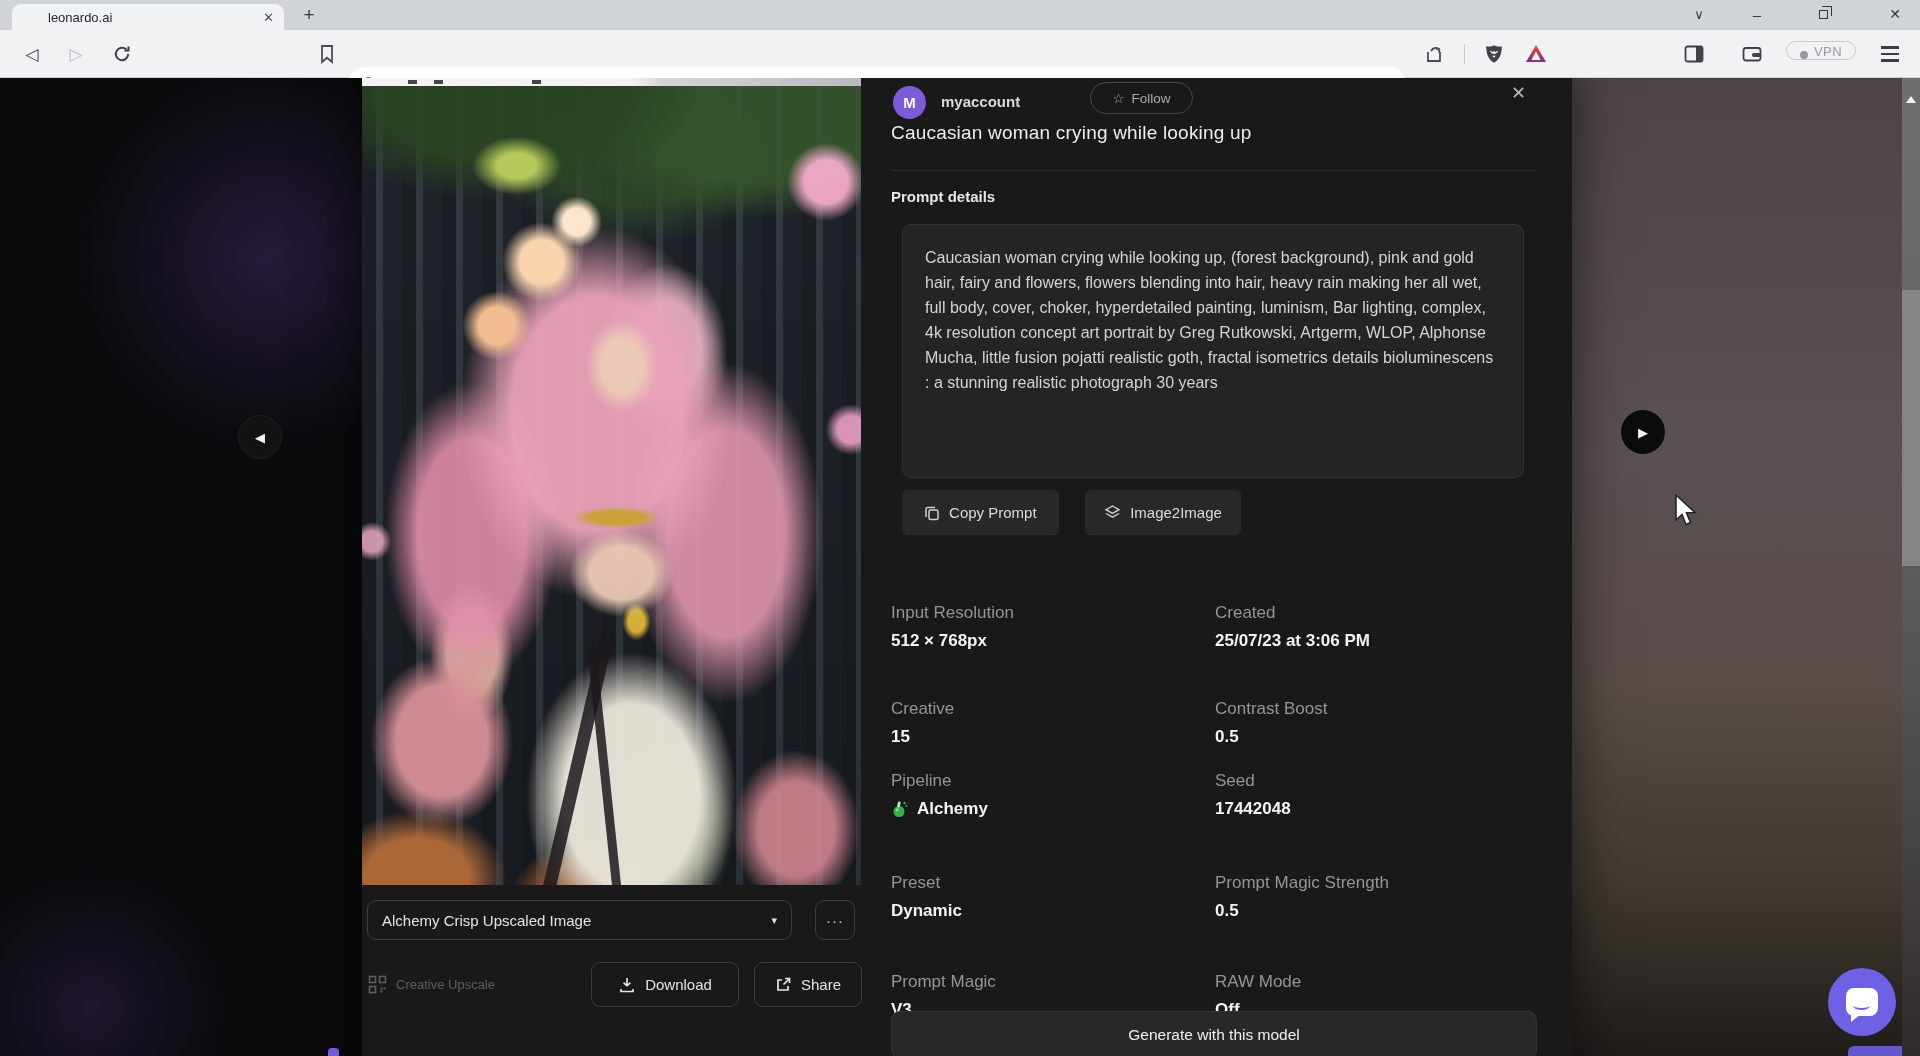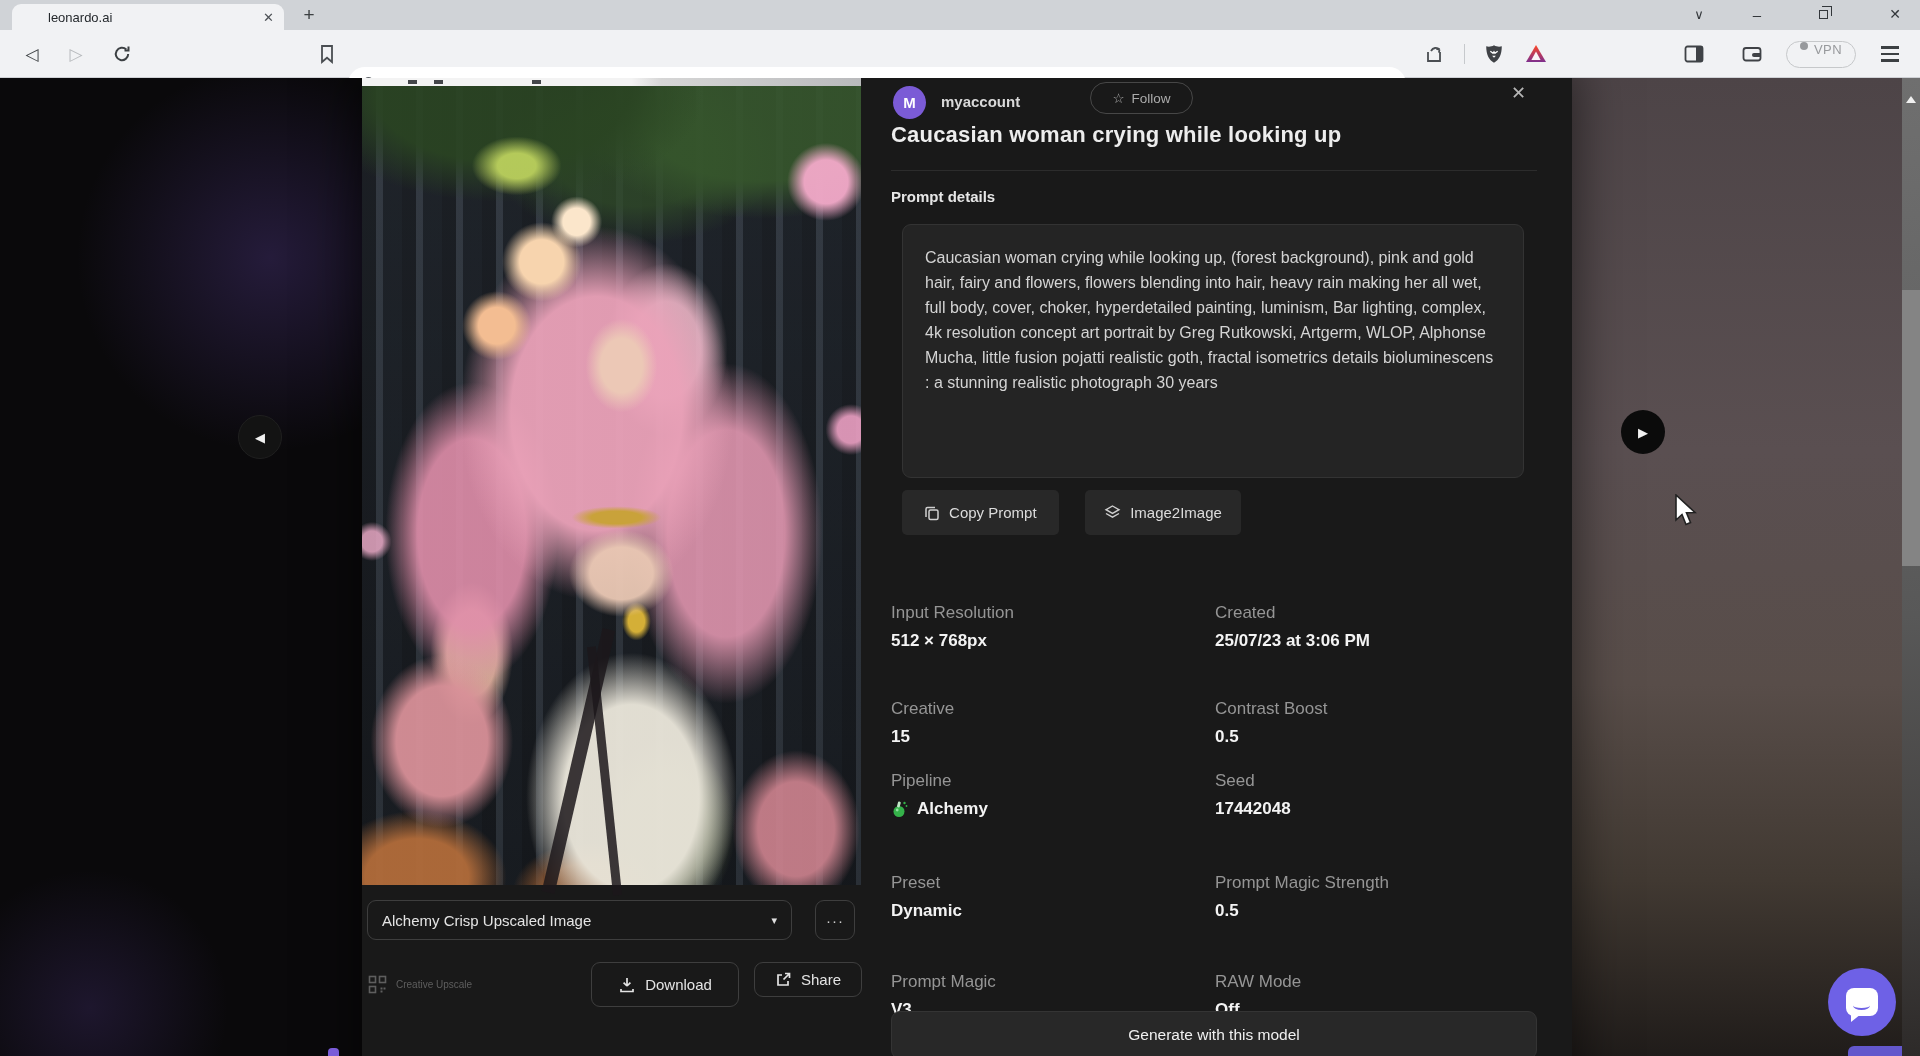--- a/index.html
+++ b/index.html
@@ -35,22 +35,22 @@
   #bookmark-ic { left:310px; width:34px; }
   #urlbar { position:absolute; left:348px; top:37px; width:1058px; height:34px; background:#ffffff;
             border-radius:17px; display:flex; align-items:center; padding-left:14px; }
   #url-text { font-size:14.5px; color:#3c4043; margin-left:10px; }
   #share-ic { left:1416px; width:36px; }
   #tb-sep { position:absolute; left:1464px; top:14px; width:1px; height:20px; background:#c6c9cc; }
   #shield-ic { left:1476px; width:36px; }
   #bat-ic { left:1518px; width:36px; }
   #sidebar-ic { left:1676px; width:36px; }
   #wallet-ic { left:1734px; width:36px; }
-  #vpn-badge { position:absolute; left:1786px; top:11px; width:70px; height:27px; border:1.5px solid #c6c8ca;
-      border-radius:14px; display:flex; align-items:flex-start; justify-content:center; gap:6px; }
+  #vpn-badge { position:absolute; left:1786px; top:11px; width:70px; height:19px; border:1.5px solid #c6c8ca;
+      border-radius:14px; display:flex; align-items:flex-end; justify-content:center; gap:6px; }
   #vpn-dot { width:8px; height:8px; border-radius:50%; background:#97999c; }
   #vpn-text { font-size:13px; color:#97999c; letter-spacing:.5px; }
   #menu-ic { left:1872px; width:36px; flex-direction:column; gap:4px; }
   #menu-ic i { display:block; width:18px; height:2.4px; background:#3c4043; }
 
   
   #content { position:absolute; left:0; top:78px; width:1920px; height:978px; background:#0a090b; overflow:hidden; }
   #glow-tl { position:absolute; left:60px; top:-30px; width:420px; height:420px;
       background:radial-gradient(circle, rgba(99,70,168,.30) 0%, rgba(99,70,168,0) 65%); }
   #glow-bl { position:absolute; left:-60px; top:780px; width:300px; height:300px;
@@ -107,35 +107,35 @@
   #strap2 { left:238px; top:560px; width:9px; height:250px; transform:rotate(-6deg); }
 
   
   .g-btn { position:absolute; border:1px solid #3e3e3e; border-radius:9px; display:flex;
            align-items:center; color:#e4e4e4; font-size:15px; background:transparent; }
   #variant-select { left:5px; top:834px; width:425px; height:40px; padding:0 14px; justify-content:space-between; }
   #variant-caret { font-size:11px; color:#e0e0e0; }
   #more-btn { left:453px; top:834px; width:40px; height:40px; justify-content:center; color:#cccccc;
               font-size:15px; letter-spacing:1px; }
   #creative-upscale { position:absolute; left:6px; top:896px; height:44px; display:flex; align-items:center;
-      gap:9px; color:#5e5e5e; font-size:10px; }
+      gap:9px; color:#5e5e5e; font-size:13px; }
   #download-btn { left:229px; top:896px; width:148px; height:45px; justify-content:center; gap:9px; }
-  #share-btn { left:392px; top:896px; width:108px; height:35px; justify-content:center; gap:9px; }
+  #share-btn { left:392px; top:896px; width:108px; height:45px; justify-content:center; gap:9px; }
 
   
   #panel { position:absolute; left:529px; top:0; width:646px; height:1080px; }
   #author-avatar { position:absolute; left:2px; top:20px; width:33px; height:33px; border-radius:50%;
       background:#7b5bd6; color:#fff; font-size:15px; font-weight:bold; display:flex; align-items:center;
       justify-content:center; }
   #author-name { position:absolute; left:50px; top:27px; font-size:15px; font-weight:bold; color:#d9d9d9; }
   #follow-btn { position:absolute; left:199px; top:16px; width:103px; height:32px; border:1px solid #474747;
       border-radius:17px; display:flex; align-items:center; justify-content:center; gap:7px;
       color:#ababab; font-size:13.5px; }
   #modal-close { position:absolute; left:620px; top:16px; font-size:18px; color:#b5b5b5; }
-  #lb-title { position:absolute; left:0; top:56px; font-size:22px; font-weight:bold; color:#ededed;
+  #lb-title { position:absolute; left:0; top:56px; font-size:19px; font-weight:normal; color:#ededed;
       letter-spacing:.2px; }
   #title-divider { position:absolute; left:0; top:104px; width:646px; height:1px; background:#2c2c2c; }
   #prompt-heading { position:absolute; left:0; top:122px; font-size:15px; font-weight:bold; color:#e6e6e6; }
   #prompt-box { position:absolute; left:11px; top:158px; width:622px; height:254px; background:#242424;
       border:1px solid #333333; border-radius:9px; padding:20px 22px; font-size:16px; line-height:25px;
       color:#d4d4d4; overflow:hidden; }
   #actions-row { position:absolute; left:11px; top:424px; width:522px; height:45px; display:grid;
       grid-template-columns:1fr 1fr 1fr; gap:26px; }
   .action-btn { background:#282828; border-radius:5px; display:flex; align-items:center; justify-content:center;
       gap:9px; color:#dcdcdc; font-size:15px; }

